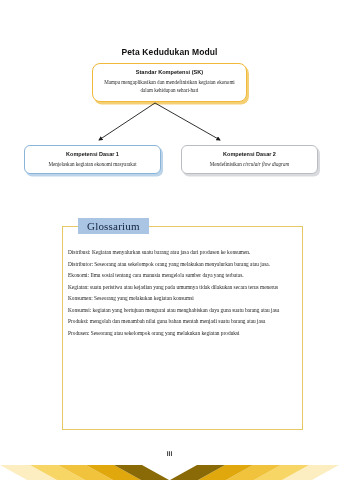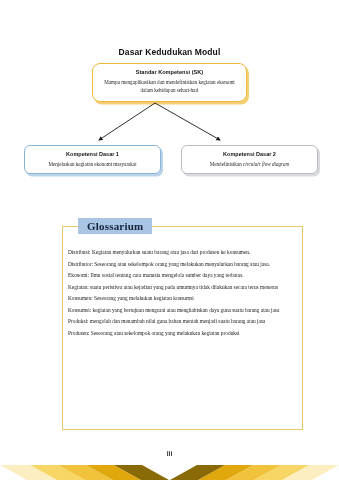--- a/index.html
+++ b/index.html
@@ -114,21 +114,21 @@
     border: 1.1px solid #e8c766;
     background: transparent;
   }
   .gloss-heading {
     position: absolute;
     left: 78px;
     top: 218px;
     padding: 1.5px 9px 2.5px 9px;
     background: #aac4e4;
     font-family: "Liberation Serif", serif;
-    font-weight: bold;
+    font-weight: normal;
     font-size: 11px;
     color: #12233c;
     letter-spacing: 0.2px;
   }
 
   .gloss-body {
     position: absolute;
     left: 68px;
     top: 250px;
     width: 226px;
@@ -162,21 +162,21 @@
     position: absolute;
     left: 0;
     bottom: 0;
     width: 339px;
     height: 21px;
   }
 </style>
 </head>
 <body>
 
-<div class="page-title">Dasar Kedudukan Modul</div>
+<div class="page-title">Peta Kedudukan Modul</div>
 
 <div class="sk-box">
   <div class="sk-title">Standar Kompetensi (SK)</div>
   <div class="sk-desc">Mampu mengaplikasikan dan mendefinisikan kegiatan ekonomi dalam kehidupan sehari-hari</div>
 </div>
 
 <svg class="connector-svg" viewBox="0 0 339 48">
   <defs>
     <marker id="arrowhead" markerWidth="5" markerHeight="5" refX="4" refY="2.5" orient="auto">
       <path d="M0,0 L5,2.5 L0,5 z" fill="#1a1a1a"></path>

